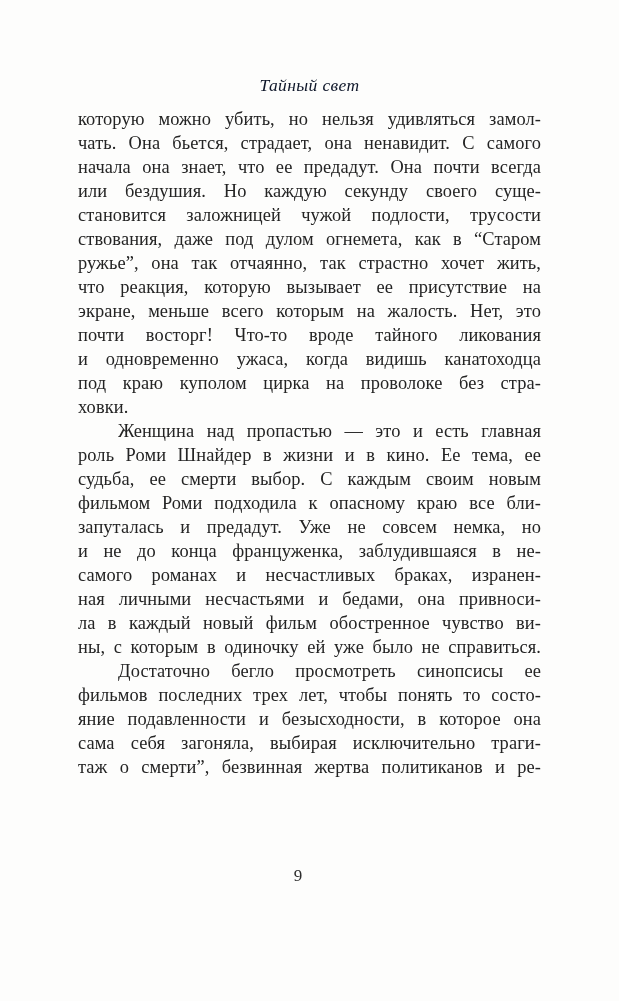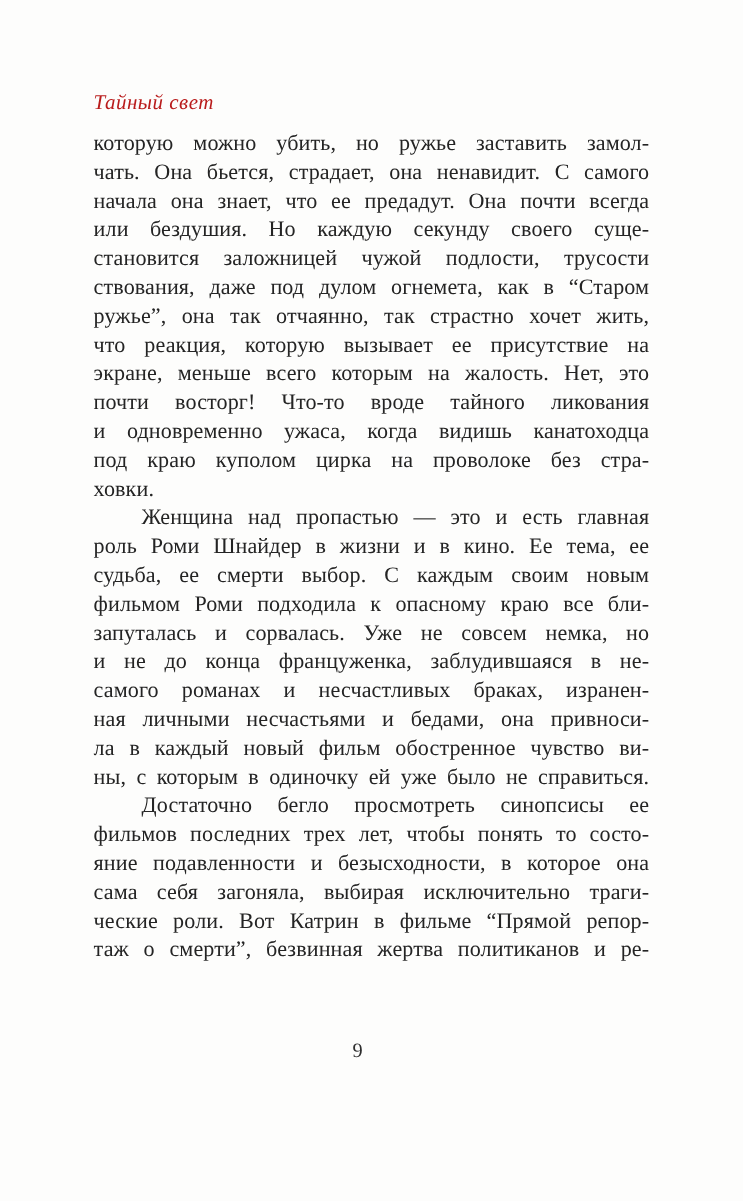--- a/index.html
+++ b/index.html
@@ -17,24 +17,25 @@
   }
   .page {
     position: absolute;
     inset: 0;
   }
   .running-header {
     position: absolute;
     top: 75px;
     left: 78px;
     width: 463px;
+    text-align: center;
     font-style: italic;
     font-size: 17.5px;
     letter-spacing: 0.4px;
-    color: #b91c1c;
+    color: #0f172a;
   }
   .text-block {
     position: absolute;
     top: 107px;
     left: 78px;
     width: 463px;
     font-size: 18.4px;
     line-height: 24px;
     letter-spacing: 0.1px;
   }
@@ -60,45 +61,44 @@
     color: #2e2e2e;
   }
 </style>
 </head>
 <body style="background: rgb(253, 253, 252); color: rgb(36, 36, 36);">
 
 <div class="page">
   <div class="running-header">Тайный свет</div>
 
   <div class="text-block" id="text-block">
-      <div class="line j">которую можно убить, но ружье заставить замол-</div>
+      <div class="line j">которую можно убить, но нельзя удивляться замол-</div>
       <div class="line j">чать. Она бьется, страдает, она ненавидит. С самого</div>
       <div class="line j">начала она знает, что ее предадут. Она почти всегда</div>
       <div class="line j">или бездушия. Но каждую секунду своего суще-</div>
       <div class="line j">становится заложницей чужой подлости, трусости</div>
       <div class="line j">ствования, даже под дулом огнемета, как в “Старом</div>
       <div class="line j">ружье”, она так отчаянно, так страстно хочет жить,</div>
       <div class="line j">что реакция, которую вызывает ее присутствие на</div>
       <div class="line j">экране, меньше всего которым на жалость. Нет, это</div>
       <div class="line j">почти восторг! Что-то вроде тайного ликования</div>
       <div class="line j">и одновременно ужаса, когда видишь канатоходца</div>
       <div class="line j">под краю куполом цирка на проволоке без стра-</div>
       <div class="line">ховки.</div>
       <div class="line j indent">Женщина над пропастью — это и есть главная</div>
       <div class="line j">роль Роми Шнайдер в жизни и в кино. Ее тема, ее</div>
       <div class="line j">судьба, ее смерти выбор. С каждым своим новым</div>
       <div class="line j">фильмом Роми подходила к опасному краю все бли-</div>
-      <div class="line j">запуталась и сорвалась. Уже не совсем немка, но</div>
+      <div class="line j">запуталась и предадут. Уже не совсем немка, но</div>
       <div class="line j">и не до конца француженка, заблудившаяся в не-</div>
       <div class="line j">самого романах и несчастливых браках, изранен-</div>
       <div class="line j">ная личными несчастьями и бедами, она привноси-</div>
       <div class="line j">ла в каждый новый фильм обостренное чувство ви-</div>
       <div class="line j">ны, с которым в одиночку ей уже было не справиться.</div>
       <div class="line j indent">Достаточно бегло просмотреть синопсисы ее</div>
       <div class="line j">фильмов последних трех лет, чтобы понять то состо-</div>
       <div class="line j">яние подавленности и безысходности, в которое она</div>
       <div class="line j">сама себя загоняла, выбирая исключительно траги-</div>
-      <div class="line j">ческие роли. Вот Катрин в фильме “Прямой репор-</div>
       <div class="line j">таж о смерти”, безвинная жертва политиканов и ре-</div>
     </div>
 
   <div class="page-number">9</div>
 </div>
 
 </body></html>

